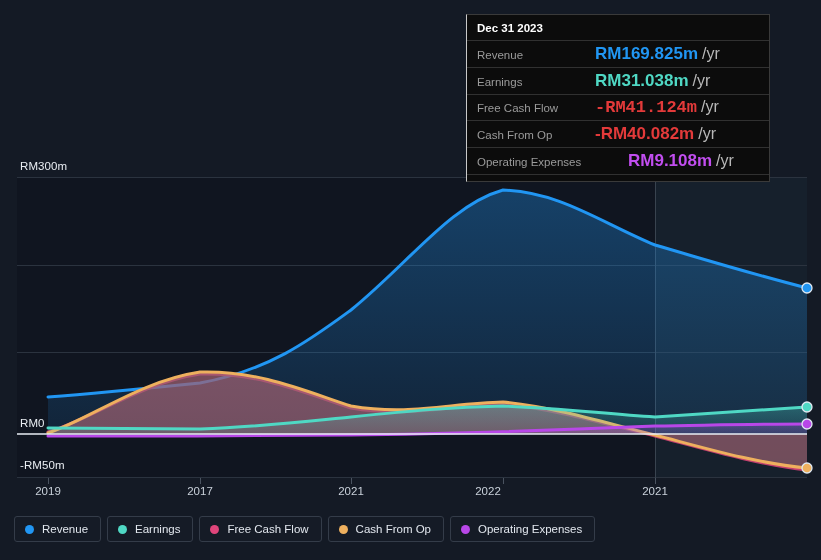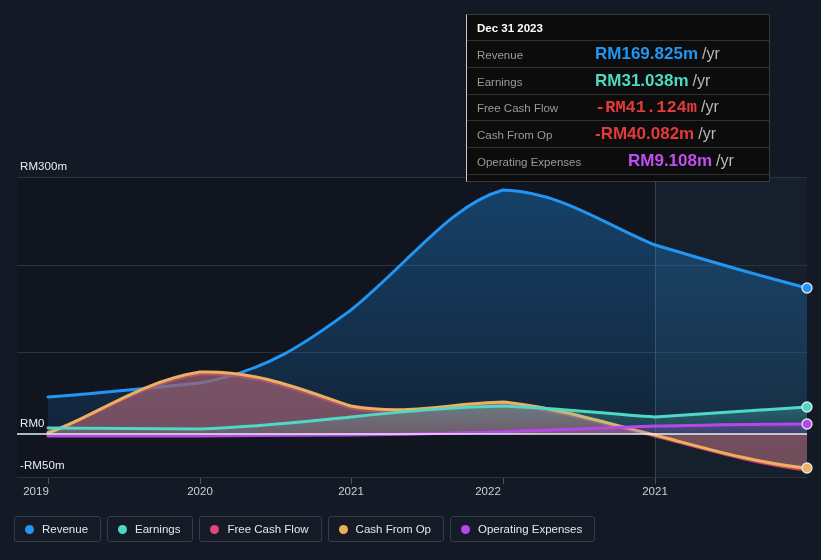--- a/index.html
+++ b/index.html
@@ -187,22 +187,22 @@
         <line x1="351.5" y1="478" x2="351.5" y2="484"></line>
         <line x1="503.5" y1="478" x2="503.5" y2="484"></line>
         <line x1="655.5" y1="478" x2="655.5" y2="484"></line>
       </g>
     </svg>
 
     <div class="ylab" style="left:20px;top:160px;">RM300m</div>
     <div class="ylab" style="left:20px;top:417px;">RM0</div>
     <div class="ylab" style="left:20px;top:459px;">-RM50m</div>
 
-    <div class="xlab" style="left:36px;top:485px;">2019</div>
-    <div class="xlab" style="left:200px;top:485px;">2020</div>
+    <div class="xlab" style="left:48px;top:485px;">2019</div>
+    <div class="xlab" style="left:200px;top:485px;">2017</div>
     <div class="xlab" style="left:351px;top:485px;">2021</div>
     <div class="xlab" style="left:488px;top:485px;">2022</div>
     <div class="xlab" style="left:655px;top:485px;">2021</div>
   </div>
 
   <div class="tooltip">
     <div class="tt-date">Dec 31 2023</div>
 
     <div class="tt-row">
       <span class="tt-label">Revenue</span>

